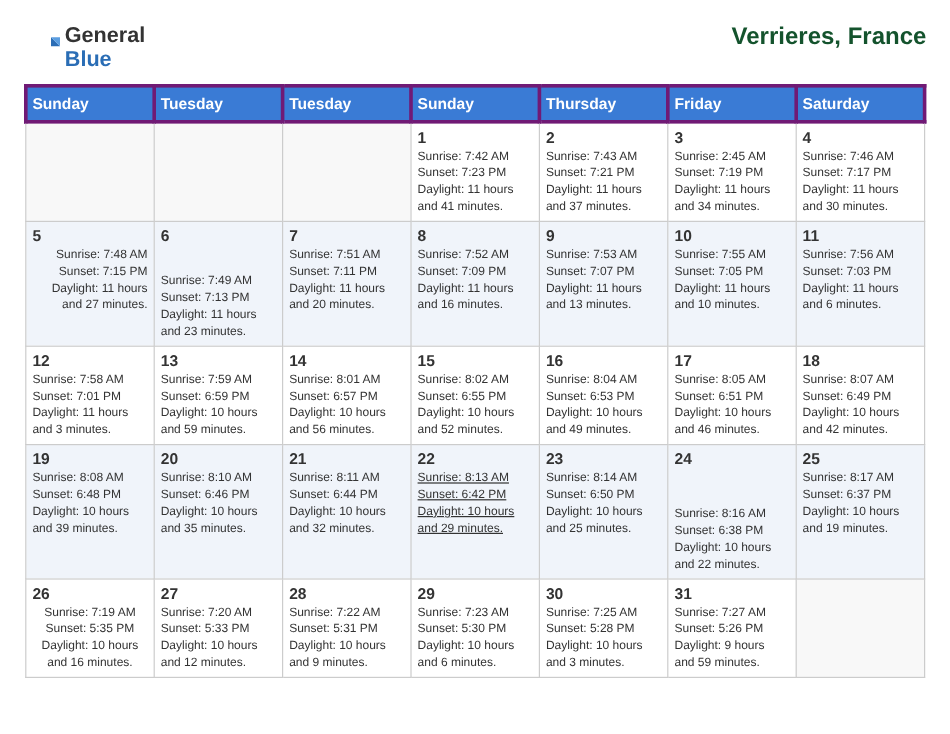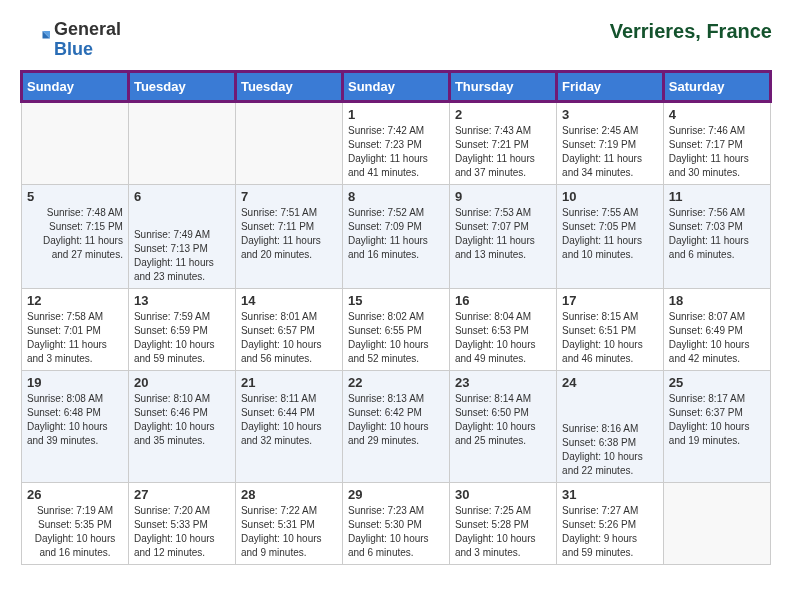--- a/index.html
+++ b/index.html
@@ -242,21 +242,21 @@
         </td>
         <td>
           <div class="day-number">16</div>
           <div class="day-info" style="white-space: pre-line;">Sunrise: 8:04 AM
 Sunset: 6:53 PM
 Daylight: 10 hours
 and 49 minutes.</div>
         </td>
         <td>
           <div class="day-number">17</div>
-          <div class="day-info" style="white-space: pre-line;">Sunrise: 8:15 AM
+          <div class="day-info" style="white-space: pre-line;">Sunrise: 8:05 AM
 Sunset: 6:51 PM
 Daylight: 10 hours
 and 46 minutes.</div>
         </td>
         <td>
           <div class="day-number">18</div>
           <div class="day-info" style="white-space: pre-line;">Sunrise: 8:07 AM
 Sunset: 6:49 PM
 Daylight: 10 hours
 and 42 minutes.</div>
@@ -279,21 +279,21 @@
         </td>
         <td>
           <div class="day-number">21</div>
           <div class="day-info" style="white-space: pre-line;">Sunrise: 8:11 AM
 Sunset: 6:44 PM
 Daylight: 10 hours
 and 32 minutes.</div>
         </td>
         <td>
           <div class="day-number">22</div>
-          <div class="day-info" style="white-space: pre-line;">Sunrise: 8:13 AM
+          <div class="day-info" style="white-space: pre-line; text-decoration: underline;">Sunrise: 8:13 AM
 Sunset: 6:42 PM
 Daylight: 10 hours
 and 29 minutes.</div>
         </td>
         <td>
           <div class="day-number">23</div>
           <div class="day-info" style="white-space: pre-line;">Sunrise: 8:14 AM
 Sunset: 6:50 PM
 Daylight: 10 hours
 and 25 minutes.</div>

